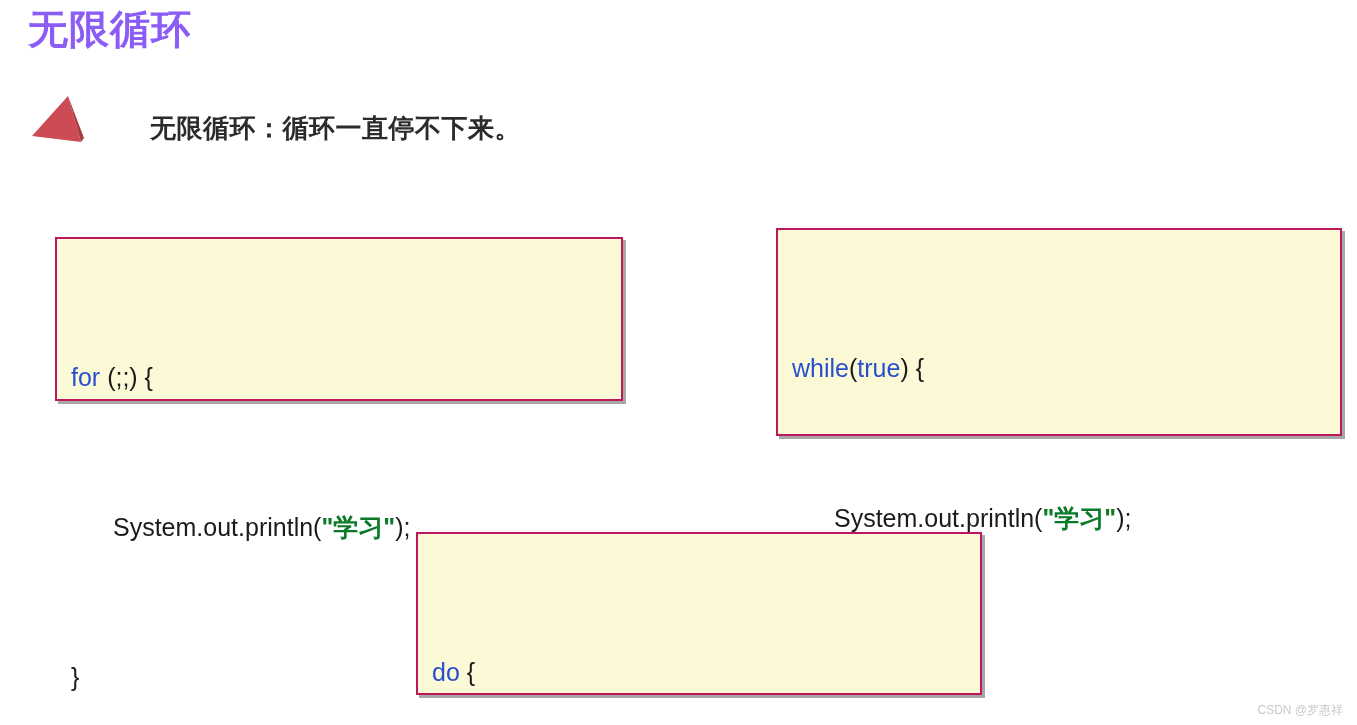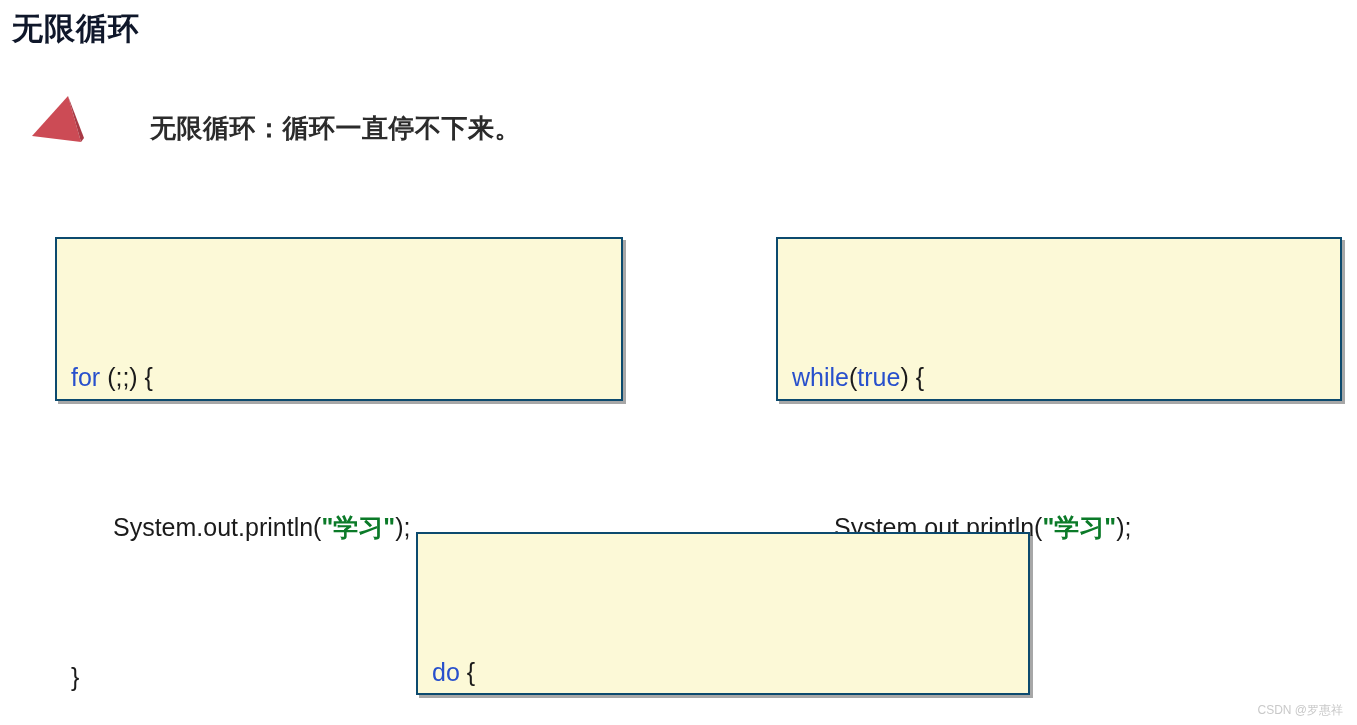--- a/index.html
+++ b/index.html
@@ -12,25 +12,25 @@
     height: 725px;
     position: relative;
     overflow: hidden;
     font-family: "Liberation Sans", "DejaVu Sans", sans-serif;
     -webkit-font-smoothing: antialiased;
   }
 
   
   .slide-title {
     position: absolute;
-    left: 12px;
+    left: 28px;
     top: 7px;
-    font-size: 31px;
+    font-size: 40px;
     font-weight: bold;
-    color: #0f172a;
+    color: #8b5cf6;
     letter-spacing: 1px;
     line-height: 44px;
     white-space: nowrap;
   }
 
   
   .bullet-row {
     position: absolute;
     left: 28px;
     top: 92px;
@@ -51,32 +51,32 @@
     color: #2b2b2b;
     letter-spacing: 0.5px;
     white-space: nowrap;
     margin-top: 16px;
   }
 
   
   .code-box {
     position: absolute;
     background: #FCF9D7;
-    border: 2px solid #0c4a6e;
+    border: 2px solid #be185d;
     box-sizing: border-box;
     box-shadow: 3px 3px 0 rgba(60,60,60,0.45);
     font-size: 25px;
     line-height: 50px;
     color: #1b1b1b;
     white-space: pre;
     padding: 13px 0 13px 14px;
   }
   #code-box-for   { left: 55px;  top: 237px; width: 568px; height: 164px; }
-  #code-box-while { left: 776px; top: 237px; width: 566px; height: 164px; }
-  #code-box-dowhile { left: 416px; top: 532px; width: 614px; height: 163px; }
+  #code-box-while { left: 776px; top: 228px; width: 566px; height: 208px; }
+  #code-box-dowhile { left: 416px; top: 532px; width: 566px; height: 163px; }
 
   .code-line { display: block; height: 50px; }
   .kw  { color: #2850CC; }
   .str { color: #0B7A28; font-weight: bold; }
   .indent { display: inline-block; width: 42px; }
 
   
   .watermark {
     position: absolute;
     right: 14px;

